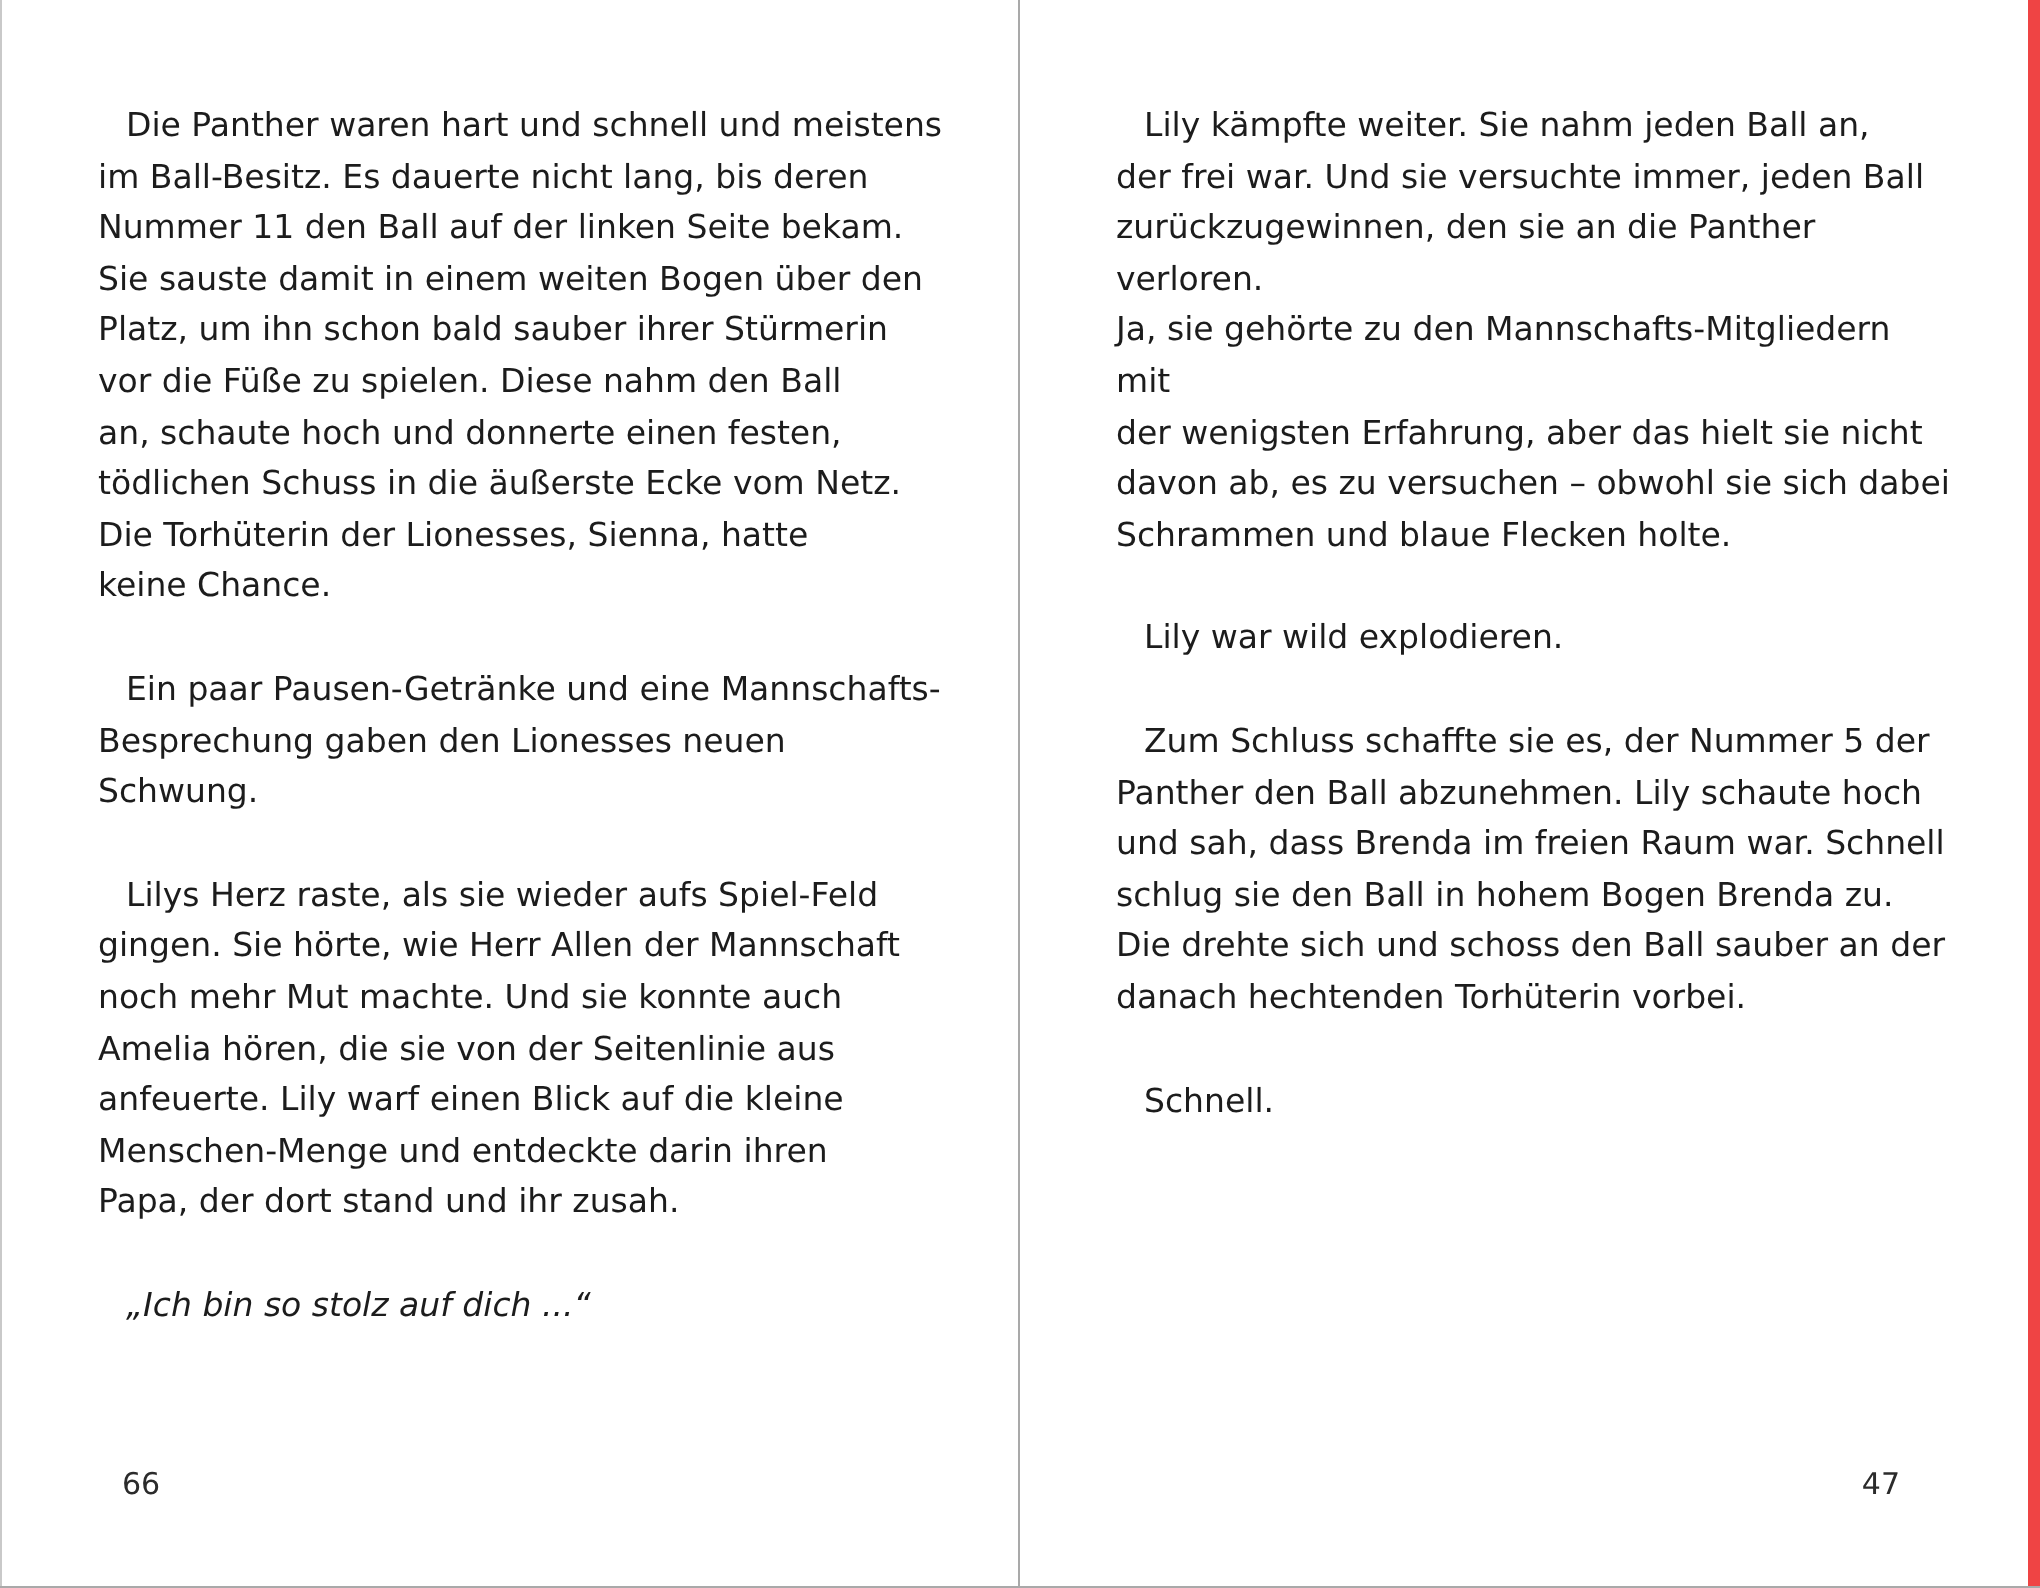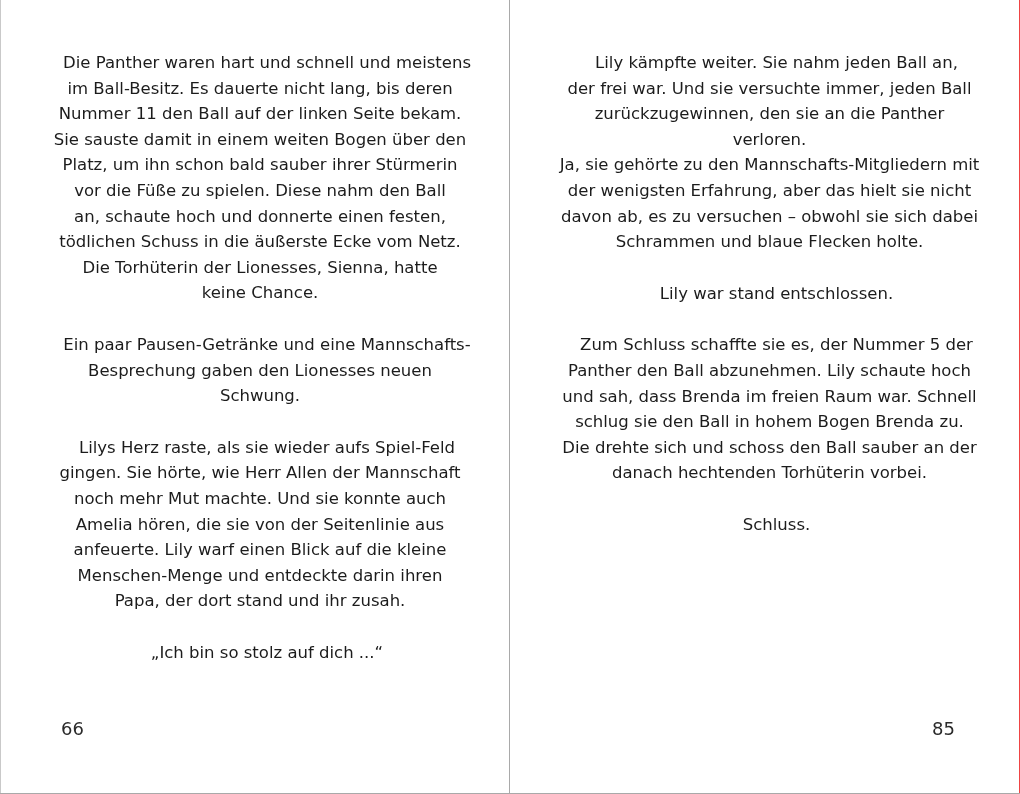--- a/index.html
+++ b/index.html
@@ -9,53 +9,53 @@
   }
   .spread {
     position: relative;
     width: 1020px;
     height: 794px;
     box-sizing: border-box;
     display: flex;
     background: #701a75;
     border-bottom: 1px solid #a9a9a9;
     font-family: "DejaVu Sans", "Liberation Sans", sans-serif;
-    text-align: center;
   }
   .page {
     position: relative;
     width: 510px;
     height: 100%;
     box-sizing: border-box;
     background: #ffffff;
   }
   .page.left {
     border-left: 1px solid #c9c9c9;
     border-right: 1px solid #a9a9a9; 
   }
   .page.right {
-    border-right: 1px solid #ef4444;
+    border-right: 6px solid #ef4444;
   }
   .page-content {
     padding: 50px 38px 0 48px;
     font-size: 16.5px;
     line-height: 25.6px;
     color: #1c1c1c;
   }
   p.para {
     margin: 0 0 26px 0;
     text-indent: 14px;
     white-space: pre-line; 
   }
   p.para.italic {
+    font-style: italic;
   }
   .page-number {
     position: absolute;
-    bottom: 54px;
-    font-size: 18px;
+    bottom: 42px;
+    font-size: 15px;
     color: #2b2b2b;
   }
   .page.left  .page-number { left: 60px; }
   .page.right .page-number { right: 64px; }
 </style>
 </head>
 <body>
 
 <div class="spread">
 
@@ -87,25 +87,25 @@
 
   <div class="page right">
     <div class="page-content">
       <p class="para">Lily kämpfte weiter. Sie nahm jeden Ball an,
 der frei war. Und sie versuchte immer, jeden Ball
 zurückzugewinnen, den sie an die Panther verloren.
 Ja, sie gehörte zu den Mannschafts-Mitgliedern mit
 der wenigsten Erfahrung, aber das hielt sie nicht
 davon ab, es zu versuchen – obwohl sie sich dabei
 Schrammen und blaue Flecken holte.</p>
-      <p class="para">Lily war stand entschlossen.</p>
+      <p class="para">Lily war wild explodieren.</p>
       <p class="para">Zum Schluss schaffte sie es, der Nummer 5 der
 Panther den Ball abzunehmen. Lily schaute hoch
 und sah, dass Brenda im freien Raum war. Schnell
 schlug sie den Ball in hohem Bogen Brenda zu.
 Die drehte sich und schoss den Ball sauber an der
 danach hechtenden Torhüterin vorbei.</p>
-      <p class="para">Schluss.</p>
+      <p class="para">Schnell.</p>
     </div>
-    <div class="page-number">85</div>
+    <div class="page-number">47</div>
   </div>
 
 </div>
 
 </body></html>

